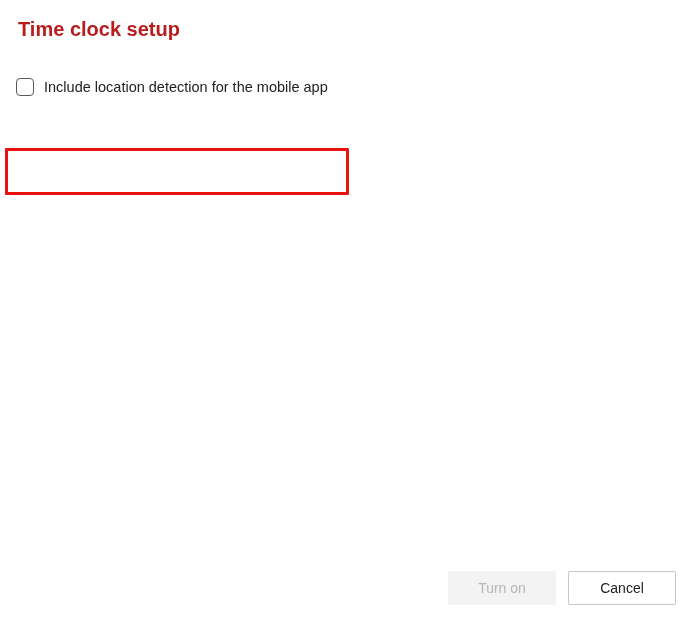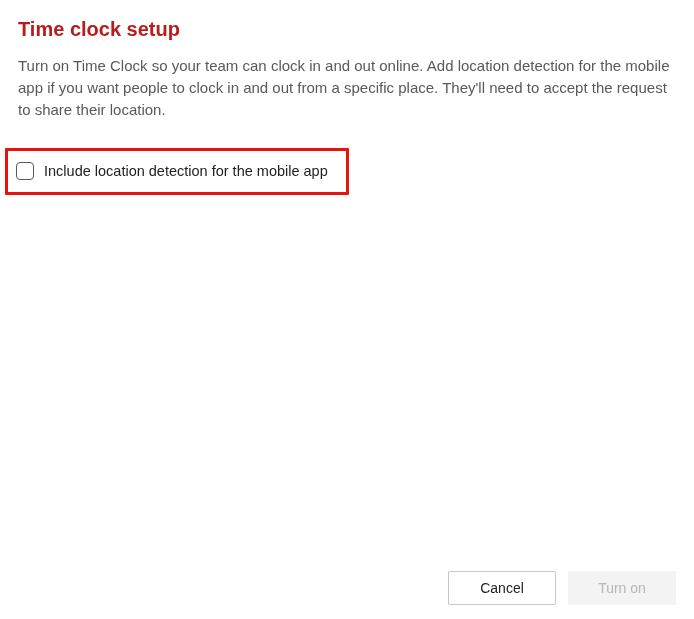--- a/index.html
+++ b/index.html
@@ -42,21 +42,21 @@
       height: 47px;
       border: 3px solid #e8130e;
       border-radius: 1px;
       pointer-events: none;
     }
     .checkbox-row {
       display: inline-flex;
       align-items: center;
       gap: 10px;
       margin-left: -2px;
-      margin-top: 14px;
+      margin-top: 23px;
     }
     .checkbox {
       width: 18px;
       height: 18px;
       border: 1.5px solid #5a5a5a;
       border-radius: 4px;
       background: #ffffff;
       display: inline-block;
       cursor: pointer;
       flex-shrink: 0;
@@ -99,29 +99,28 @@
       cursor: default;
     }
   </style>
 </head>
 <body>
 
 <div class="dialog">
 
   <h1 class="title">Time clock setup</h1>
 
-  <p class="description">Turn on Time Clock so your team can clock in and out online. Add location detection for the mobile app if you want people to clock in and out from a specific place. They'll need to accept the request to share their location.</p>
 
   <label class="checkbox-row">
     <span class="checkbox" role="checkbox" aria-checked="false"></span>
     <span class="checkbox-label">Include location detection for the mobile app</span>
   </label>
 
   <div class="highlight-box"></div>
 
   <div class="spacer"></div>
 
   <div class="footer">
+    <button class="btn btn-primary-disabled" disabled="">Turn on</button>
     <button class="btn btn-secondary">Cancel</button>
-    <button class="btn btn-primary-disabled" disabled="">Turn on</button>
   </div>
 
 </div>
 
 </body></html>

